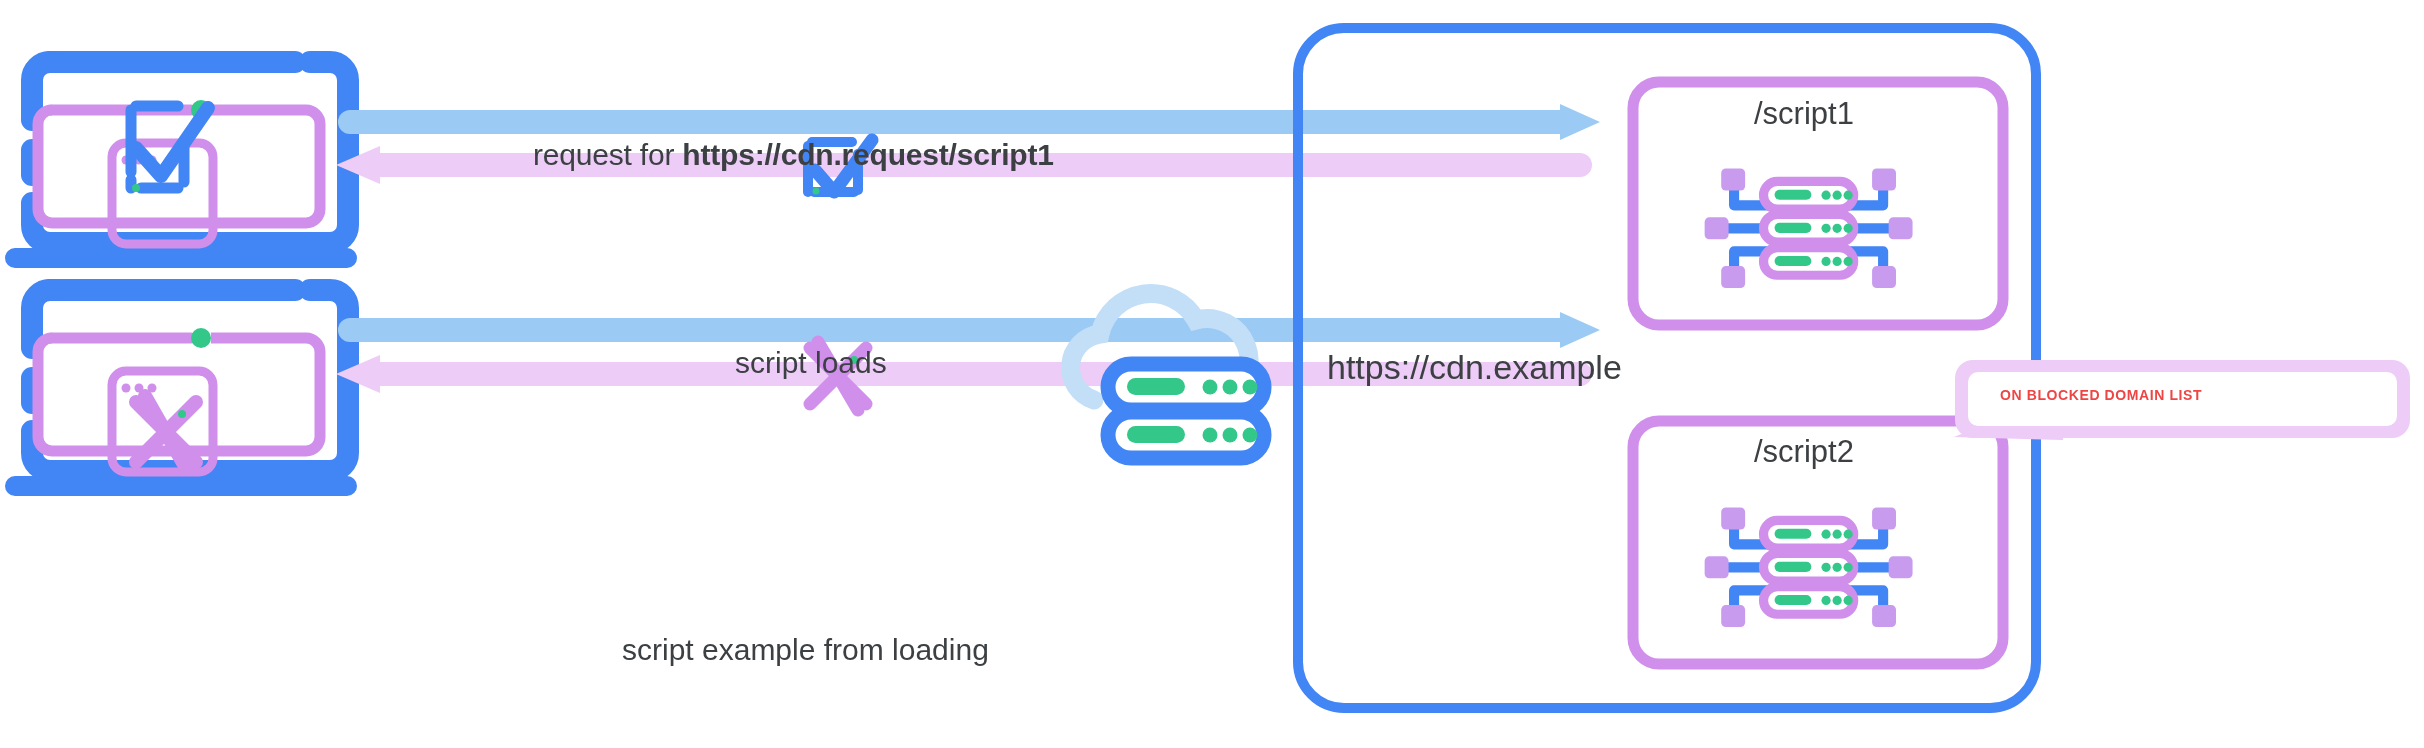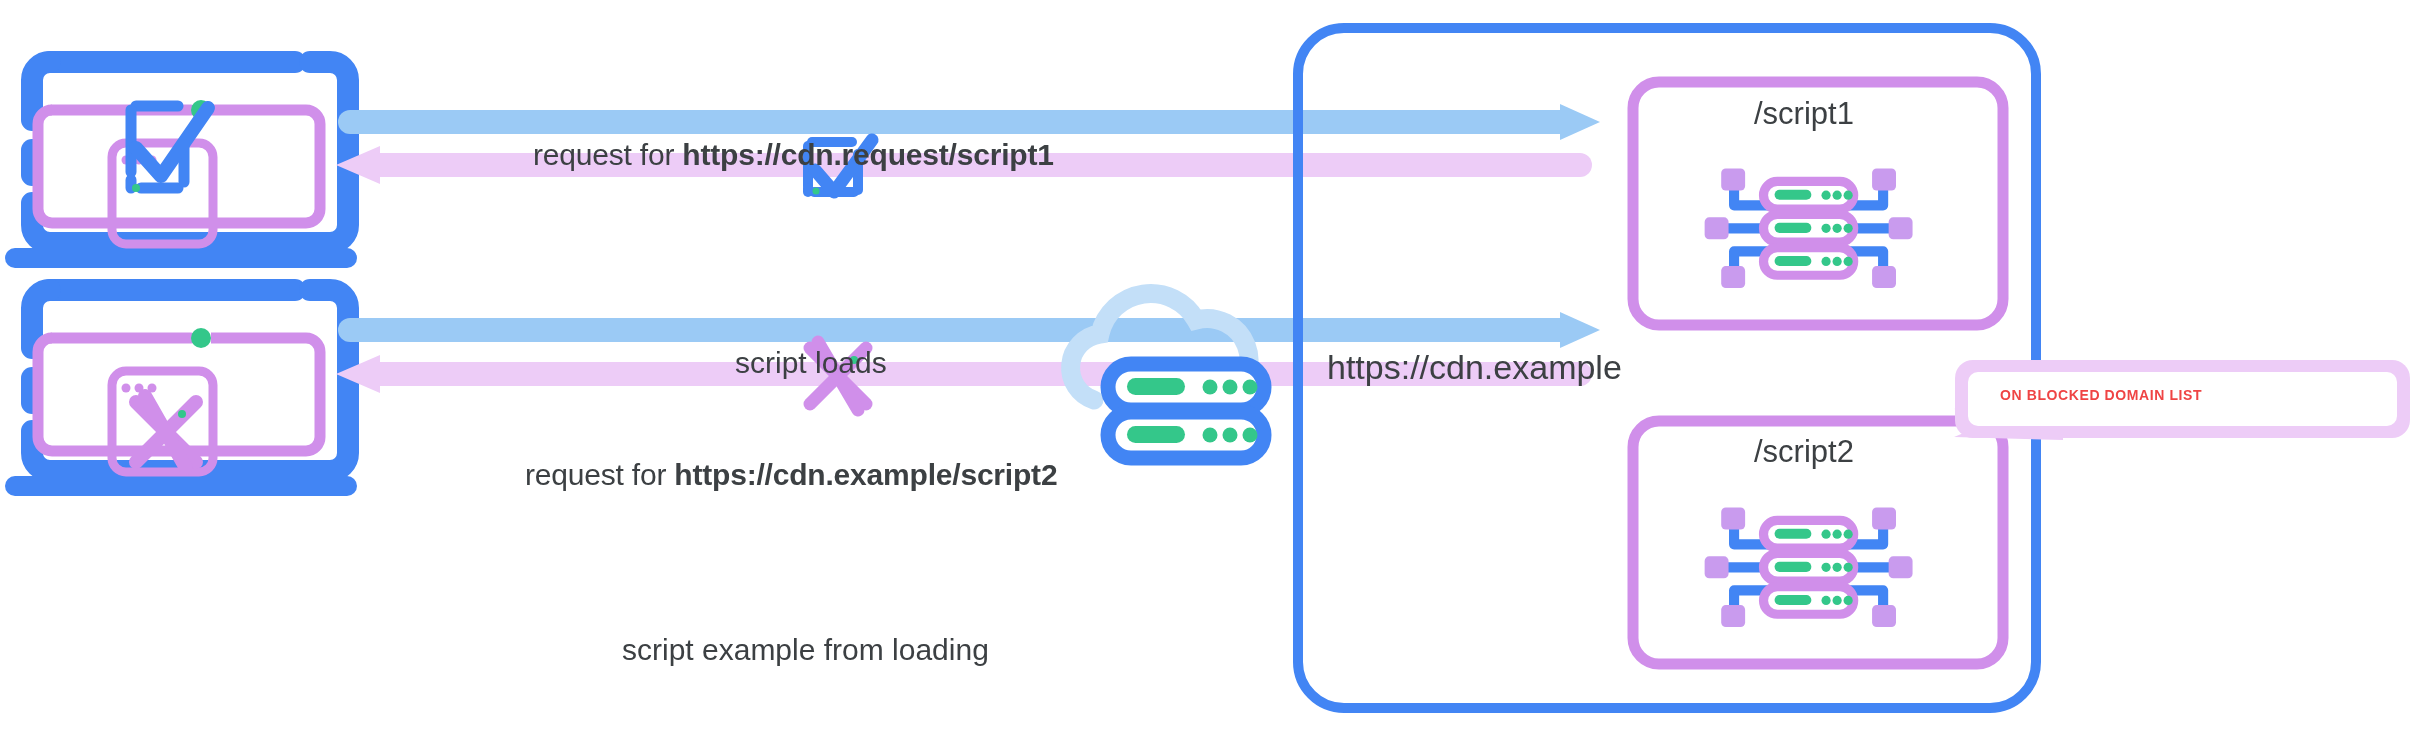--- a/index.html
+++ b/index.html
@@ -215,23 +215,20 @@
       <rect x="1968" y="372" width="429" height="54" rx="10" fill="#ffffff"></rect>
     </g>
   </svg>
 
   <div class="txt label-request" style="left:533px; top:138px;">
     <span>request for </span><b>https://cdn.request/script1</b>
   </div>
 
   <div class="txt label-caption" style="left:735px; top:300px;margin-top:46px;">script loads</div>
 
-  <div class="txt label-request" style="left:525px; top:458px;">
-    <span>request for </span><b>https://cdn.example/script2</b>
-  </div>
 
   <div class="txt label-caption" style="left:622px; top:633px;">script example from loading</div>
 
   <div class="txt label-host" style="left:1327px; top:348px;">https://cdn.example</div>
 
   <div class="txt label-script" style="left:1754px; top:96px;">/script1</div>
 
   <div class="txt label-script" style="left:1754px; top:434px;">/script2</div>
 
   <div class="txt badge-text" style="left:2000px; top:387px;">ON BLOCKED DOMAIN LIST</div>

